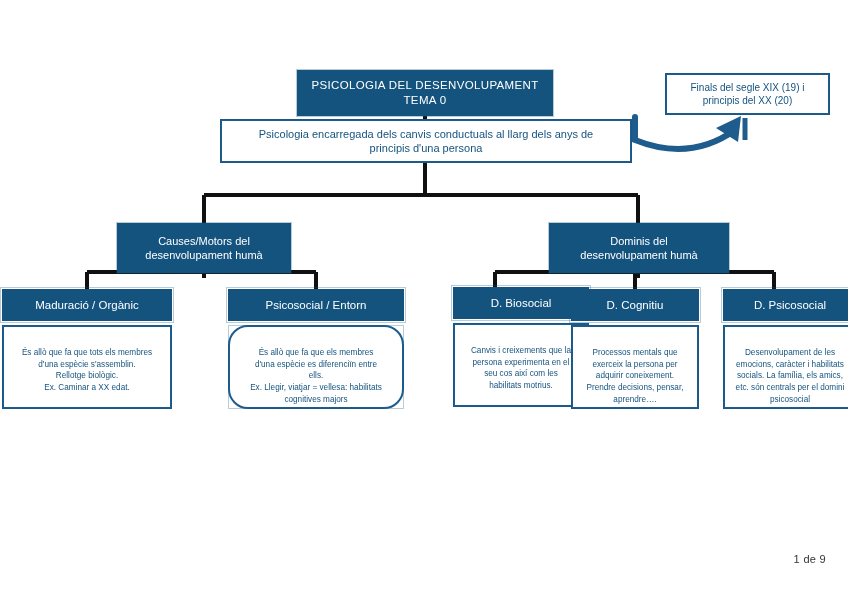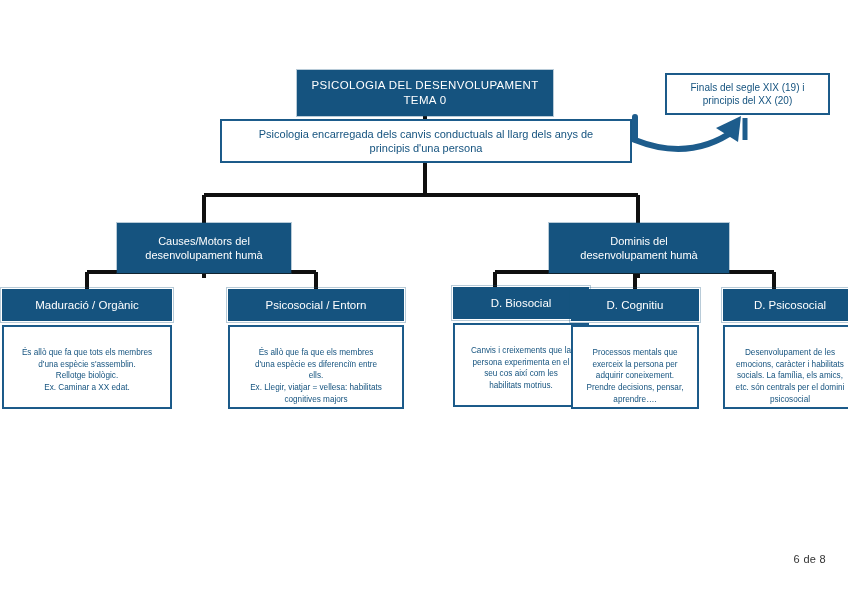--- a/index.html
+++ b/index.html
@@ -127,21 +127,21 @@
     justify-content: center;
     text-align: center;
     font-size: 8.2px;
     line-height: 1.42;
     padding: 20px 6px 4px 6px;
   }
 
   #leaf-maduracio { left: 2px;   top: 289px; width: 170px; height: 120px; border-radius: 23px; }
   #leaf-maduracio .leaf-body { height: 84px; }
   #leaf-aprenentatge { left: 228px; top: 289px; width: 176px; height: 120px; }
-  #leaf-aprenentatge .leaf-body { height: 84px; }
+  #leaf-aprenentatge .leaf-body { height: 84px; border-radius: 20px; }
   #leaf-biosocial { left: 427px; top: 287px; width: 136px; height: 120px; margin-left: 26px; }
   #leaf-biosocial .leaf-body { height: 84px; }
   #leaf-cognitiu { left: 571px; top: 289px; width: 128px; height: 120px; }
   #leaf-cognitiu .leaf-body { height: 84px; }
   #leaf-psicosocial { left: 707px; top: 289px; width: 134px; height: 120px; margin-left: 16px; }
   #leaf-psicosocial .leaf-body { height: 84px; }
 
   #page-number {
     position: absolute;
     right: 22px;
@@ -280,15 +280,15 @@
       <div>
         <div>Desenvolupament de les</div>
         <div>emocions, caràcter i habilitats</div>
         <div>socials. La família, els amics,</div>
         <div>etc. són centrals per el domini</div>
         <div>psicosocial</div>
       </div>
     </div>
   </div>
 
-  <div id="page-number">6 de 8</div>
+  <div id="page-number">1 de 9</div>
 
 </div>
 
 </body></html>

